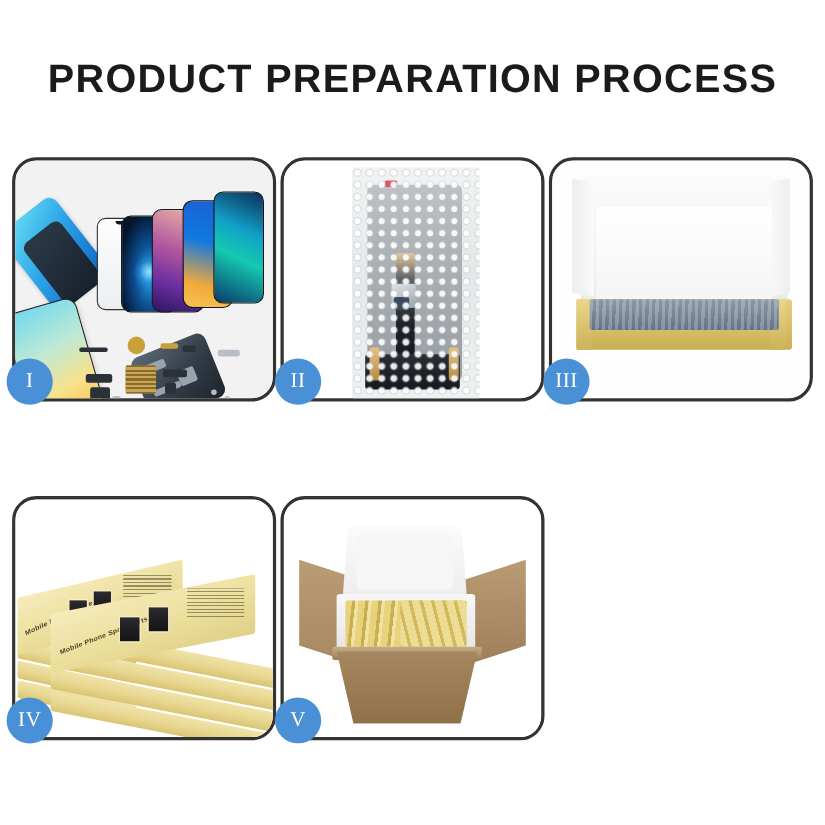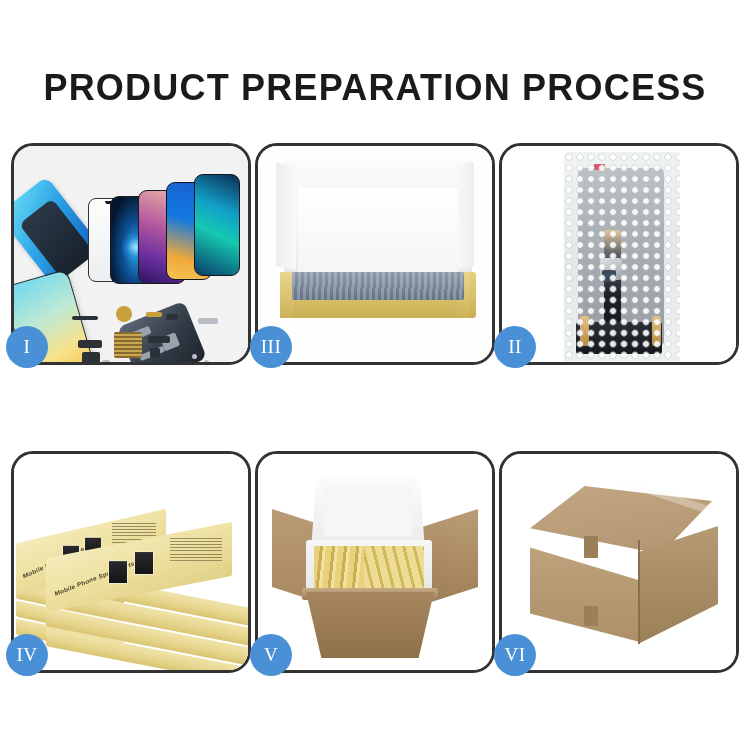--- a/index.html
+++ b/index.html
@@ -17,21 +17,21 @@
 
   
   .header {
     position: absolute;
     left: 0;
     top: 0;
     width: 750px;
     text-align: center;
   }
   .page-title {
-    margin: 16px;
+    margin: 0;
     padding-top: 52px;
     font-size: 36px;
     line-height: 40px;
     font-weight: bold;
     letter-spacing: 1.2px;
     color: #1b1b1b;
     font-family: "Liberation Sans", sans-serif;
   }
   .page-subtitle {
     margin: 0;
@@ -423,53 +423,53 @@
         <span class="prt silver" style="left:120px;top:56px;width:5px;height:5px;border-radius:50%;"></span>
         <span class="prt silver" style="left:132px;top:62px;width:5px;height:5px;border-radius:50%;"></span>
         <span class="prt silver" style="left:126px;top:20px;width:20px;height:6px;"></span>
       </div>
     </div>
     <div class="step-badge">I</div>
   </div>
 
   <div class="step-panel">
     <div class="panel-stage">
-      <div class="p3-bg"></div>
-      <div class="p3-lid"></div>
-      <div class="p3-lid-flapL"></div>
-      <div class="p3-lid-flapR"></div>
-      <div class="p3-lid-inner"></div>
-      <div class="p3-tray"></div>
-      <div class="p3-tray-lipL"></div>
-      <div class="p3-tray-lipR"></div>
-      <div class="p3-tray-in"></div>
-    </div>
-    <div class="step-badge">III</div>
-  </div>
-
-  <div class="step-panel">
-    <div class="panel-stage">
       <div class="p2-bg"></div>
       <div class="p2-bag">
         <div class="p2-screen"></div>
         <div class="p2-label"></div>
         <div class="p2-flex"></div>
         <div class="p2-connector"></div>
         <div class="p2-ic"></div>
         <div class="p2-base"></div>
         <div class="p2-gold-l"></div>
         <div class="p2-gold-r"></div>
         <div class="p2-bubbles"></div>
       </div>
     </div>
     <div class="step-badge">II</div>
   </div>
 
   <div class="step-panel">
     <div class="panel-stage">
+      <div class="p3-bg"></div>
+      <div class="p3-lid"></div>
+      <div class="p3-lid-flapL"></div>
+      <div class="p3-lid-flapR"></div>
+      <div class="p3-lid-inner"></div>
+      <div class="p3-tray"></div>
+      <div class="p3-tray-lipL"></div>
+      <div class="p3-tray-lipR"></div>
+      <div class="p3-tray-in"></div>
+    </div>
+    <div class="step-badge">III</div>
+  </div>
+
+  <div class="step-panel">
+    <div class="panel-stage">
       <div class="p4-bg"></div>
       <div class="stack">
 
         <div class="sbox" style="left:0px;top:94px;width:108px;height:16px;transform:skewY(12deg);"></div>
         <div class="sbox" style="left:0px;top:112px;width:108px;height:16px;transform:skewY(12deg);"></div>
         <div class="sbox" style="left:0px;top:130px;width:108px;height:16px;transform:skewY(12deg);"></div>
         <div class="sbox" style="left:0px;top:148px;width:108px;height:16px;transform:skewY(12deg);"></div>
 
         <div class="sbox lid" style="left:0px;top:44px;width:150px;height:52px;transform:skewY(-13deg);">
           <span class="sbox-label" style="left:6px;top:22px;transform:rotate(-13deg);">Mobile Phone Spare Parts</span>
@@ -504,27 +504,14 @@
       <div class="p5-foam-lid-in"></div>
       <div class="p5-foam-base"></div>
       <div class="p5-content"></div>
       <div class="p5-content2"></div>
       <div class="p5-rim"></div>
       <div class="p5-body"></div>
     </div>
     <div class="step-badge">V</div>
   </div>
 
-  <div class="step-panel">
-    <div class="panel-stage">
-      <div class="p6-bg"></div>
-      <div class="p6-top"></div>
-      <div class="p6-side"></div>
-      <div class="p6-front"></div>
-      <div class="p6-edge"></div>
-      <div class="p6-seam1"></div>
-      <div class="p6-seam2"></div>
-      <div class="p6-tape"></div>
-    </div>
-    <div class="step-badge">VI</div>
-  </div>
 
 </div>
 
 </body></html>

